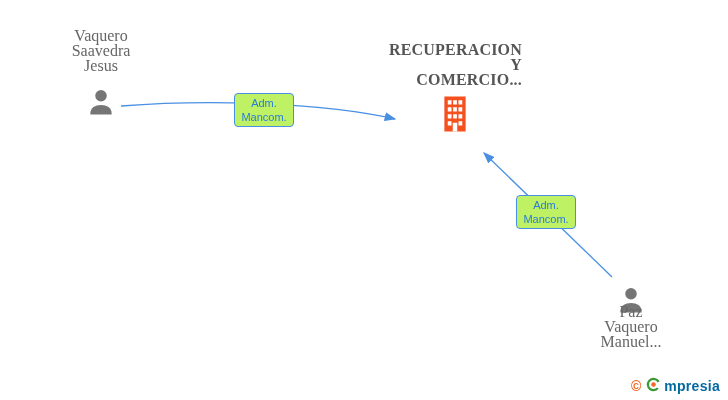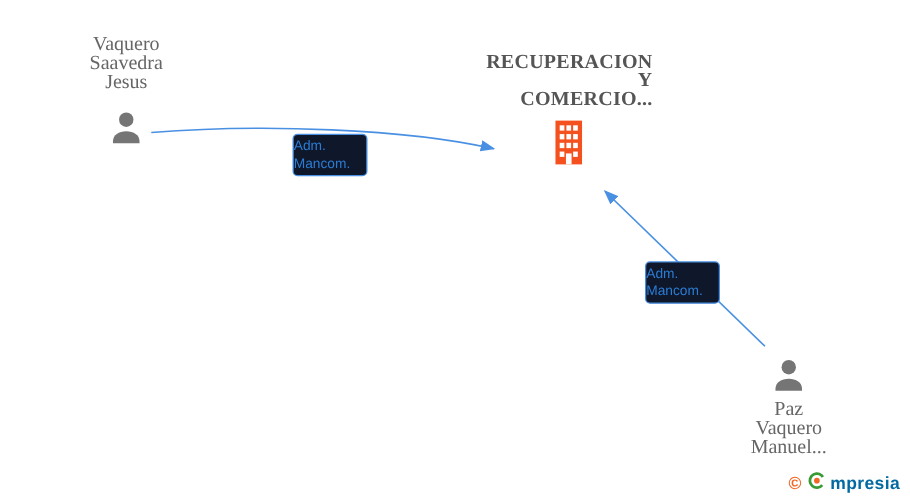--- a/index.html
+++ b/index.html
@@ -10,23 +10,23 @@
   .edges-layer{position:absolute;left:0;top:0;z-index:1;}
   .node-label{
     position:absolute;text-align:center;color:#666666;font-size:16px;line-height:15px;z-index:2;font-family:Liberation Serif, serif;
   }
   .company-label{
     color:#555555;font-weight:bold;letter-spacing:.2px;
   }
   .icon{position:absolute;z-index:2;display:block;}
   .edge-label{
     position:absolute;z-index:3;width:58px;height:32px;
-    background:#0f172a;border:1px solid #4a90e2;border-radius:4px;
-    display:flex;flex-direction:column;justify-content:center;
-    color:#2a7cd4;font-size:11px;line-height:14px;cursor:pointer;margin-top:14px;
+    background:#bef264;border:1px solid #4a90e2;border-radius:4px;
+    display:flex;flex-direction:column;align-items:center;justify-content:center;
+    color:#2a7cd4;font-size:11px;line-height:14px;cursor:pointer;
   }
   .edge-label span{display:block;}
   .footer{
     position:absolute;right:8px;bottom:5px;z-index:2;display:flex;align-items:center;gap:2px;
     font-size:14px;
   }
   .footer .copy{color:#f26522;font-weight:bold;}
   .footer .brand{color:#0369a1;font-weight:bold;letter-spacing:.3px;}
   .brand-mark{display:inline-block;vertical-align:middle;margin:0 1px 0 3px;}
 </style>
@@ -81,21 +81,21 @@
       </g>
     </svg>
   </span>
 
   <span class="icon" style="left:616px;top:284px;">
     <svg width="30" height="32" viewBox="0 0 24 24">
       <circle cx="12" cy="7" r="4.6" fill="#757575"></circle>
       <path d="M3.5 22 v-1 c0-4.3 3.8-6.6 8.5-6.6 s8.5 2.3 8.5 6.6 v1 z" fill="#757575"></path>
     </svg>
   </span>
-  <div class="node-label" style="left:585px;top:320px;width:92px;">
+  <div class="node-label" style="left:585px;top:304px;width:92px;">
     <span>Paz</span><br>
     <span>Vaquero</span><br>
     <span>Manuel...</span>
   </div>
 
   <div class="edge-label" style="left:234px;top:93px;">
     <span>Adm.</span>
     <span>Mancom.</span>
   </div>
   <div class="edge-label" style="left:516px;top:195px;">

